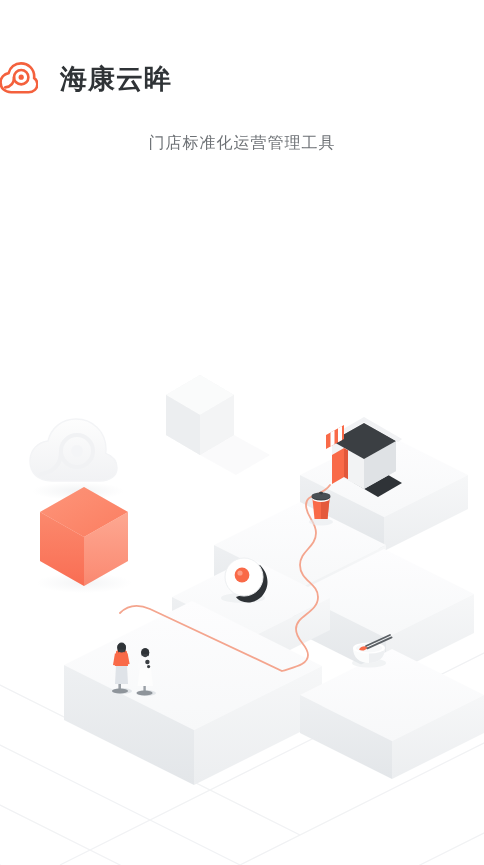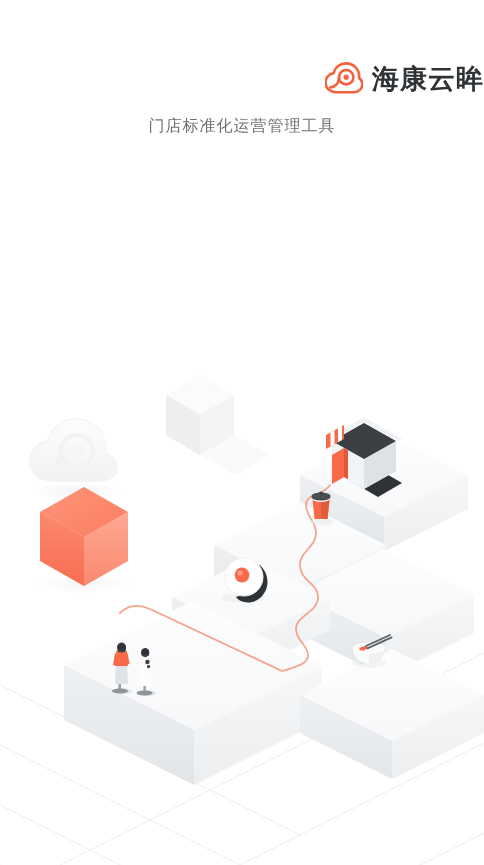--- a/index.html
+++ b/index.html
@@ -28,42 +28,41 @@
     position: absolute;
     top: 58px;
     left: 0;
     right: 0;
     text-align: center;
     z-index: 5;
   }
   .brand-row {
     display: flex;
     align-items: center;
-    justify-content: flex-end;
-    gap: 9px;
+    justify-content: flex-start;
+    gap: 22px;
     height: 40px;
-    padding-left: 42px;
   }
   .brand-logo-icon {
     width: 38px;
     height: 32px;
     display: block;
     flex: 0 0 auto;
   }
   .brand-title {
     font-size: 27px;
     font-weight: bold;
     letter-spacing: 1px;
     color: #2f3336;
     line-height: 1;
     white-space: nowrap;
     font-family: "DejaVu Sans", "Liberation Sans", sans-serif;
   }
   .brand-subtitle {
-    margin-top: 20px;
+    margin-top: 37px;
     font-size: 16px;
     color: #6d7175;
     letter-spacing: 1px;
     line-height: 1;
     font-family: "DejaVu Sans", "Liberation Sans", sans-serif;
   }
 
   
   #illustration {
     position: absolute;

